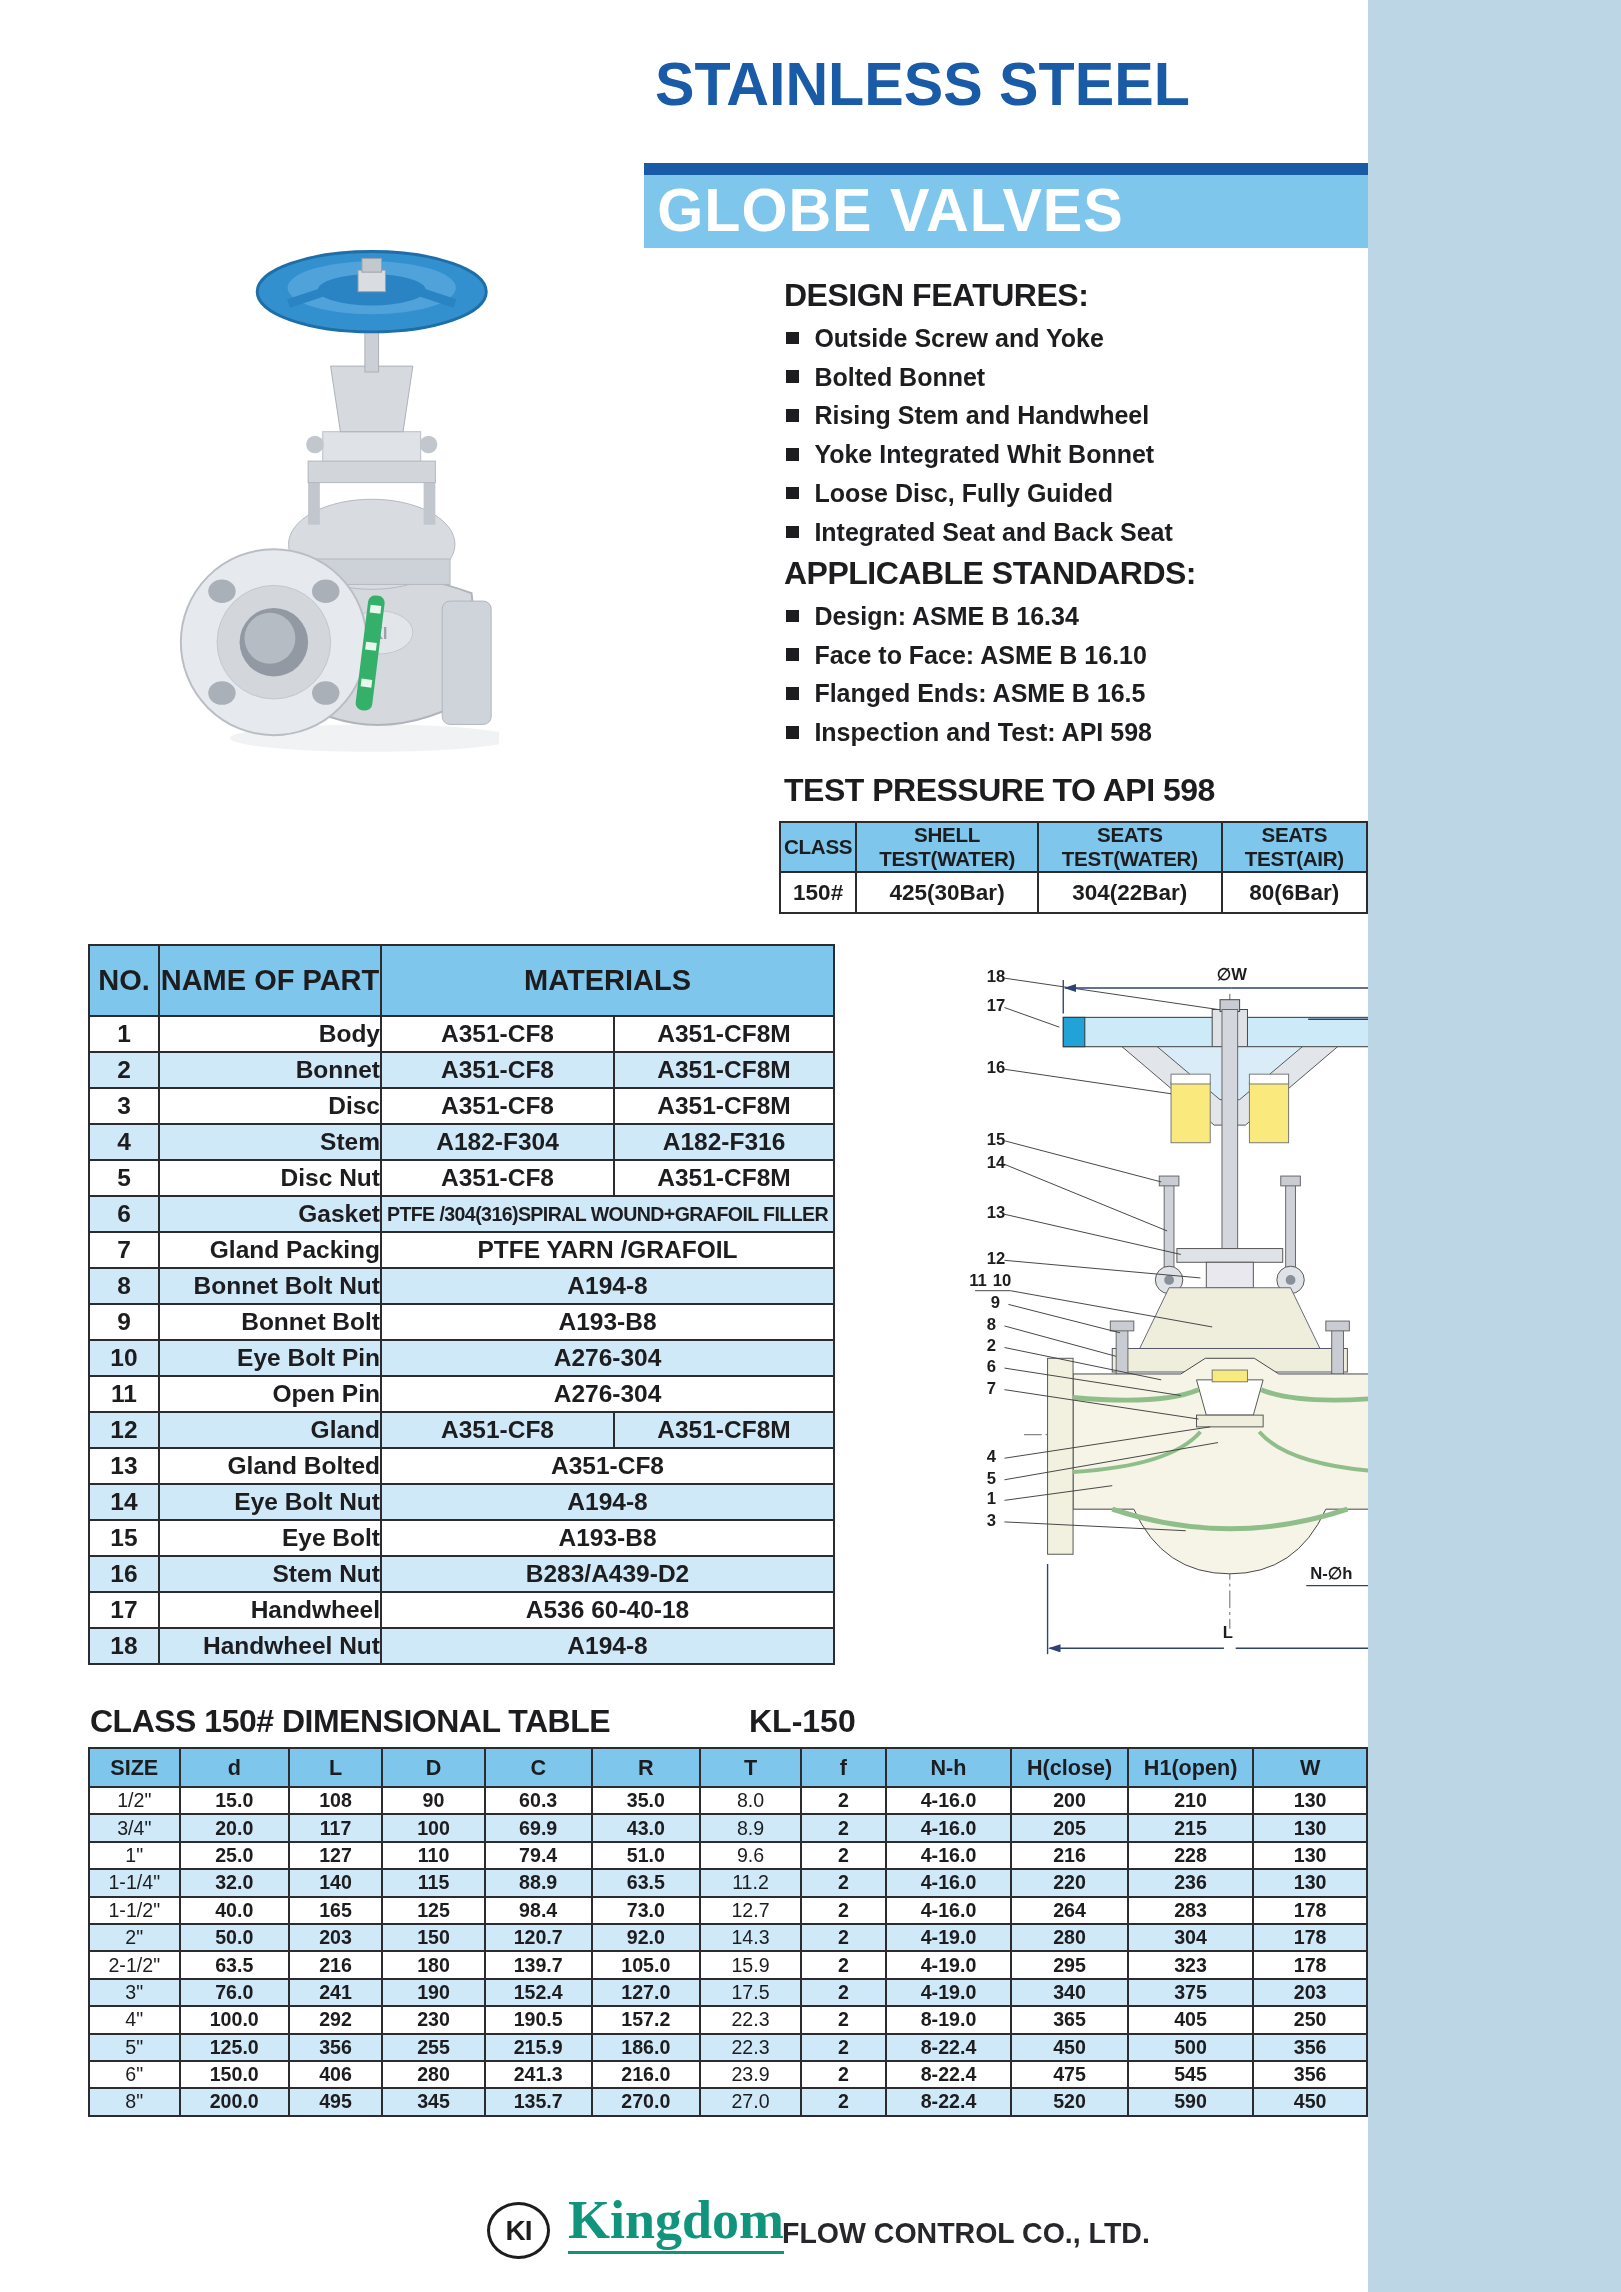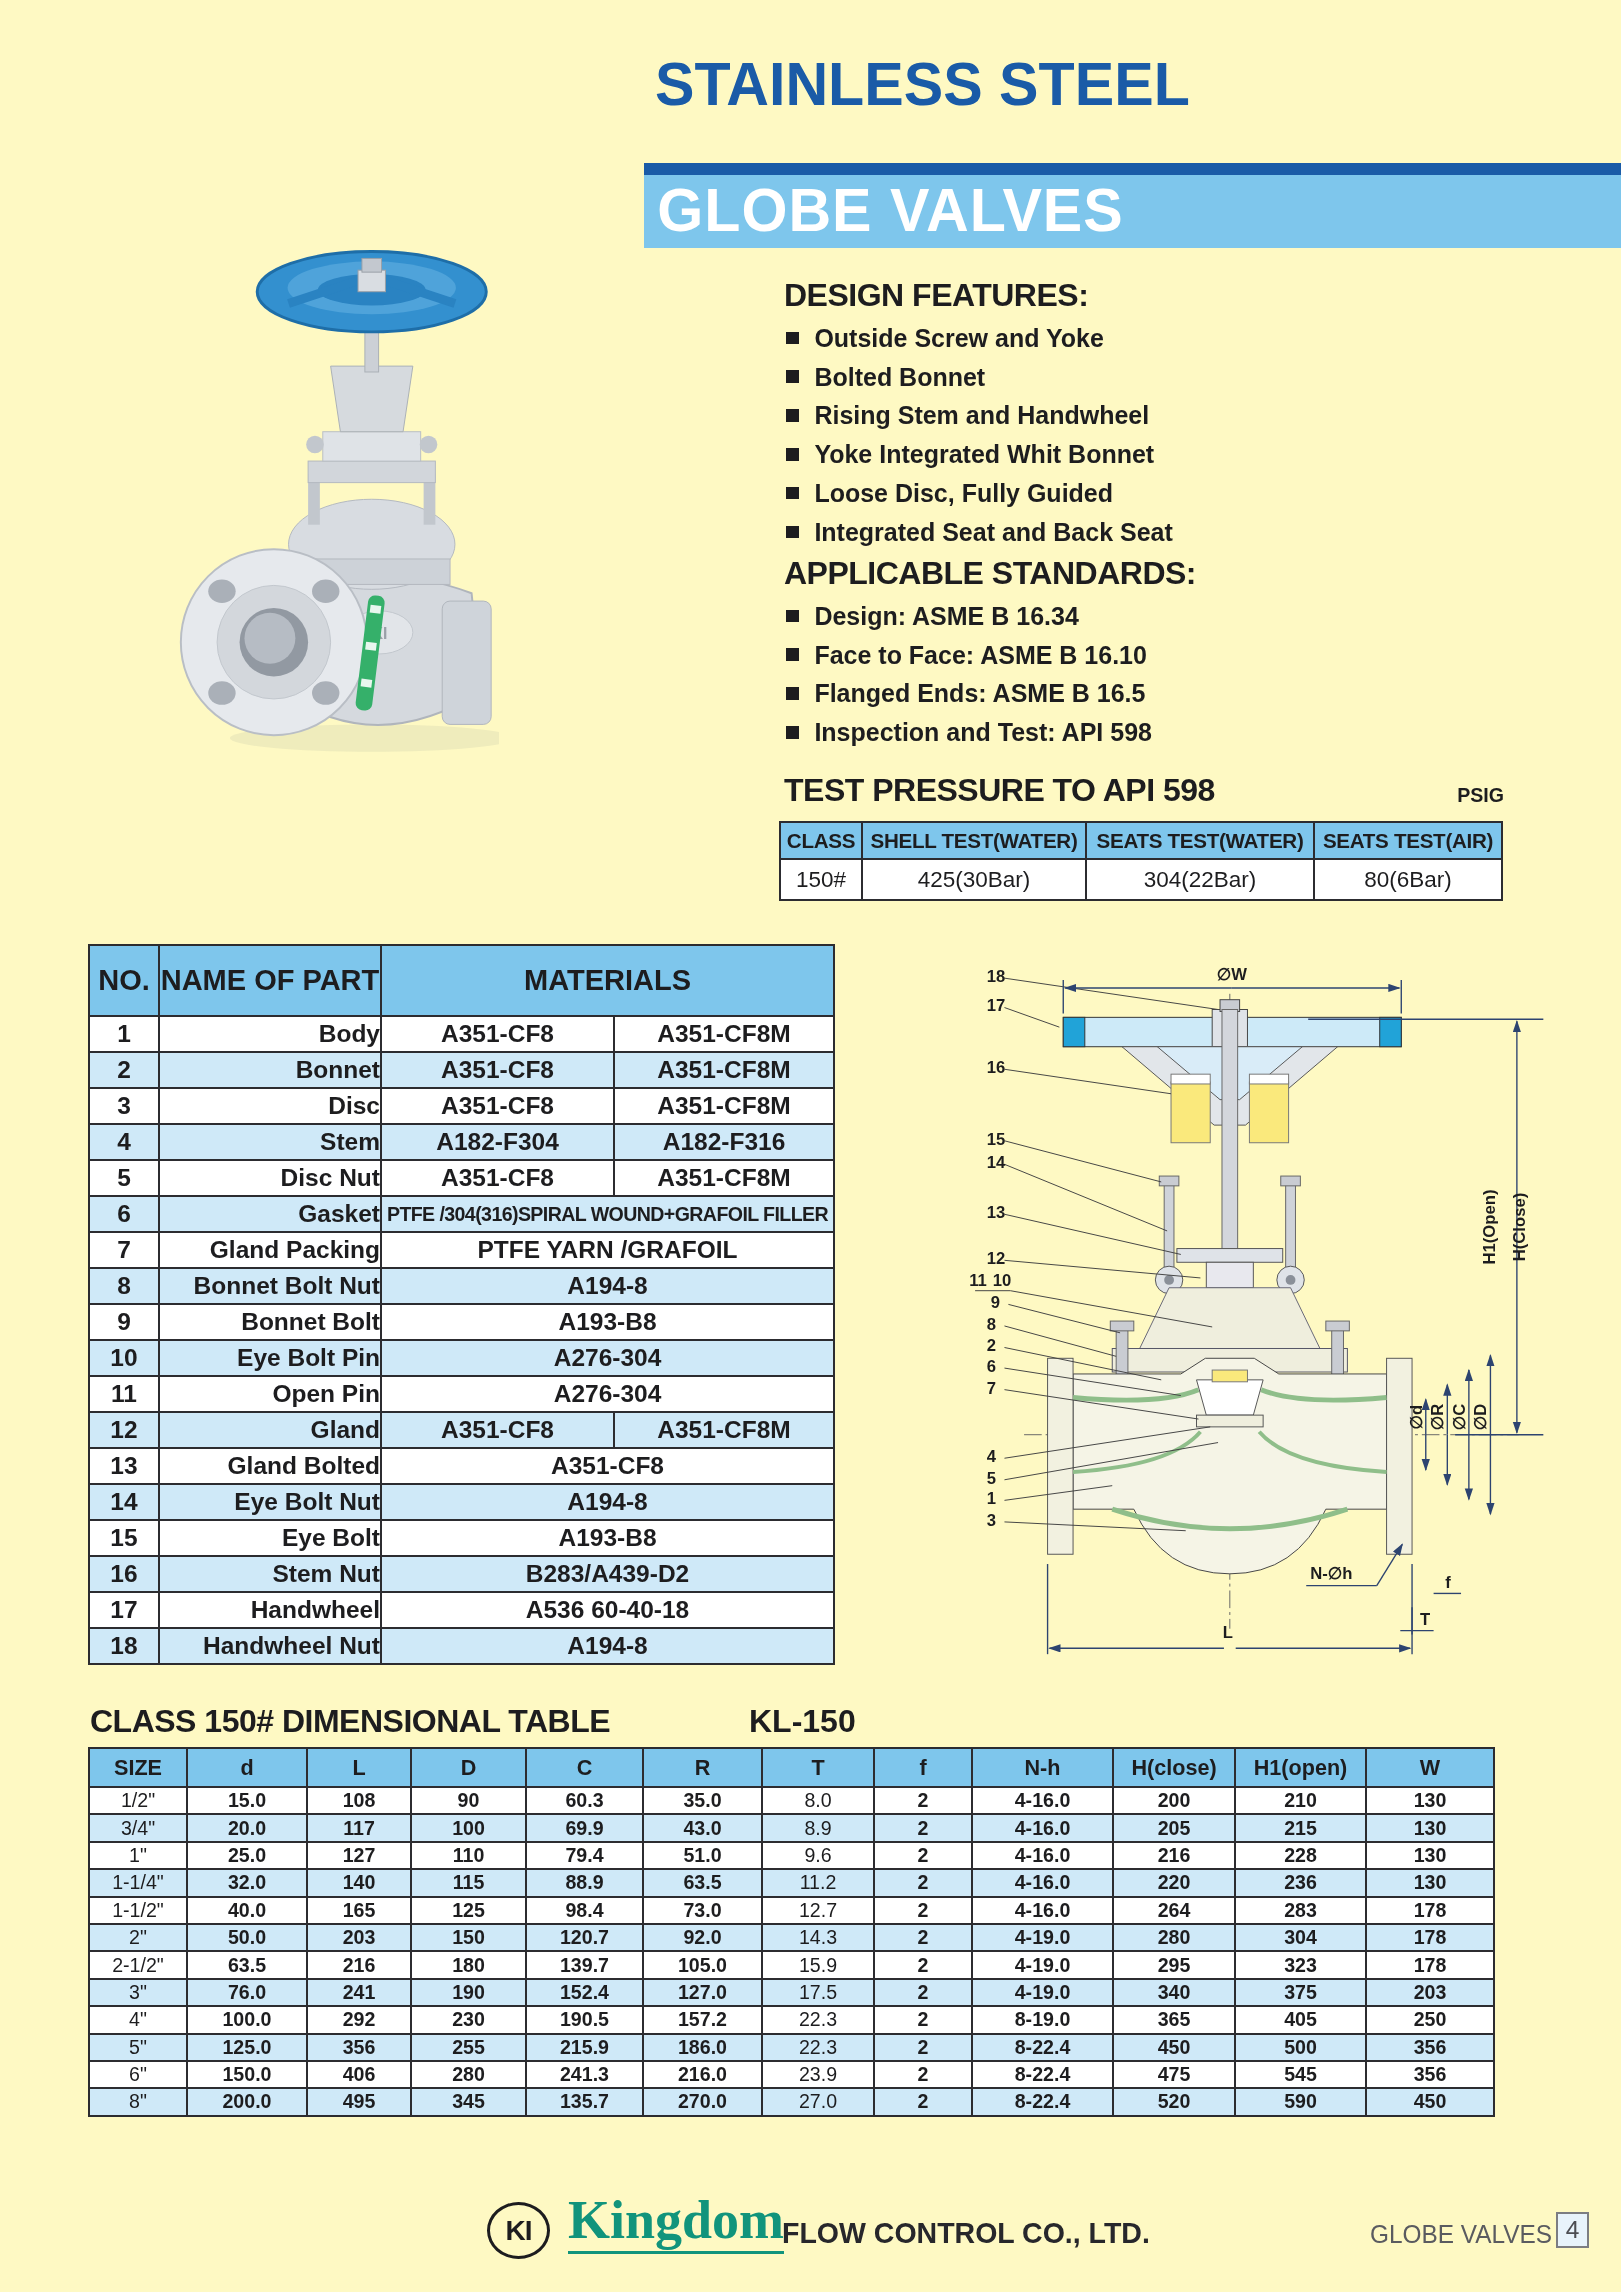--- a/index.html
+++ b/index.html
@@ -1,17 +1,17 @@
 <!DOCTYPE html>
 <html><head>
 <meta charset="utf-8">
 <style>
   *{margin:0;padding:0;box-sizing:border-box}
   html,body{background:#bcd6e6}
-  .page{position:relative;width:1621px;height:2293px;background:#fef9c3;overflow:hidden;
+  .page{position:relative;width:1368px;height:2293px;background:#ffffff;overflow:hidden;
         font-family:"Liberation Sans",sans-serif;color:#1d1d1f}
   
   .title1{position:absolute;left:655px;top:49px;font-size:61px;font-weight:700;color:#1a5ba7;
           letter-spacing:0;transform:scaleX(.97);transform-origin:left;white-space:nowrap}
   .rule{position:absolute;left:644px;top:163px;width:977px;height:12.7px;background:#1a5ba7}
   .banner{position:absolute;left:644px;top:175px;width:977px;height:73px;background:#7ec6ec}
   .banner span{display:block;padding-left:13.7px;font-size:61px;font-weight:700;color:#ffffff;
                line-height:71px;letter-spacing:1px;transform:scaleX(.97);transform-origin:left;white-space:nowrap}
   
   .sec{position:absolute;left:784px;width:549px}
@@ -22,21 +22,21 @@
   .psig{position:absolute;left:1411px;top:784px;width:93px;text-align:right;font-size:19.6px;font-weight:700}
   
   table{border-collapse:collapse}
   th,td{border:2px solid #2c2c30;text-align:center;vertical-align:middle}
   th{background:#7ec6ec;font-weight:700}
   tr.alt td{background:#cfe9f8}
   tr:not(.alt) td{background:#ffffff}
   
   .tp-table{position:absolute;left:779px;top:821px;table-layout:fixed}
   .tp-table th{height:37px;font-size:20.6px;letter-spacing:-0.3px}
-  .tp-table td{height:41px;font-size:22.5px;font-weight:400}
+  .tp-table td{height:41px;font-size:22.5px;font-weight:700}
   
   .mat-table{position:absolute;left:88px;top:944px;table-layout:fixed}
   .mat-table th{height:71px;font-size:29px}
   .mat-table td{height:36px;font-size:24.5px;font-weight:700}
   .mat-table td.name{text-align:right;padding-left:17.6px}
   .mat-table td.small{font-size:19.6px;letter-spacing:-0.6px}
   
   .dim-title{position:absolute;left:90px;top:1703px;width:1402px;height:39px}
   .dim-title .t{font-size:32px;font-weight:700;letter-spacing:-0.5px}
   .dim-title .m{position:absolute;left:659px;top:0;font-size:32px;font-weight:700}

